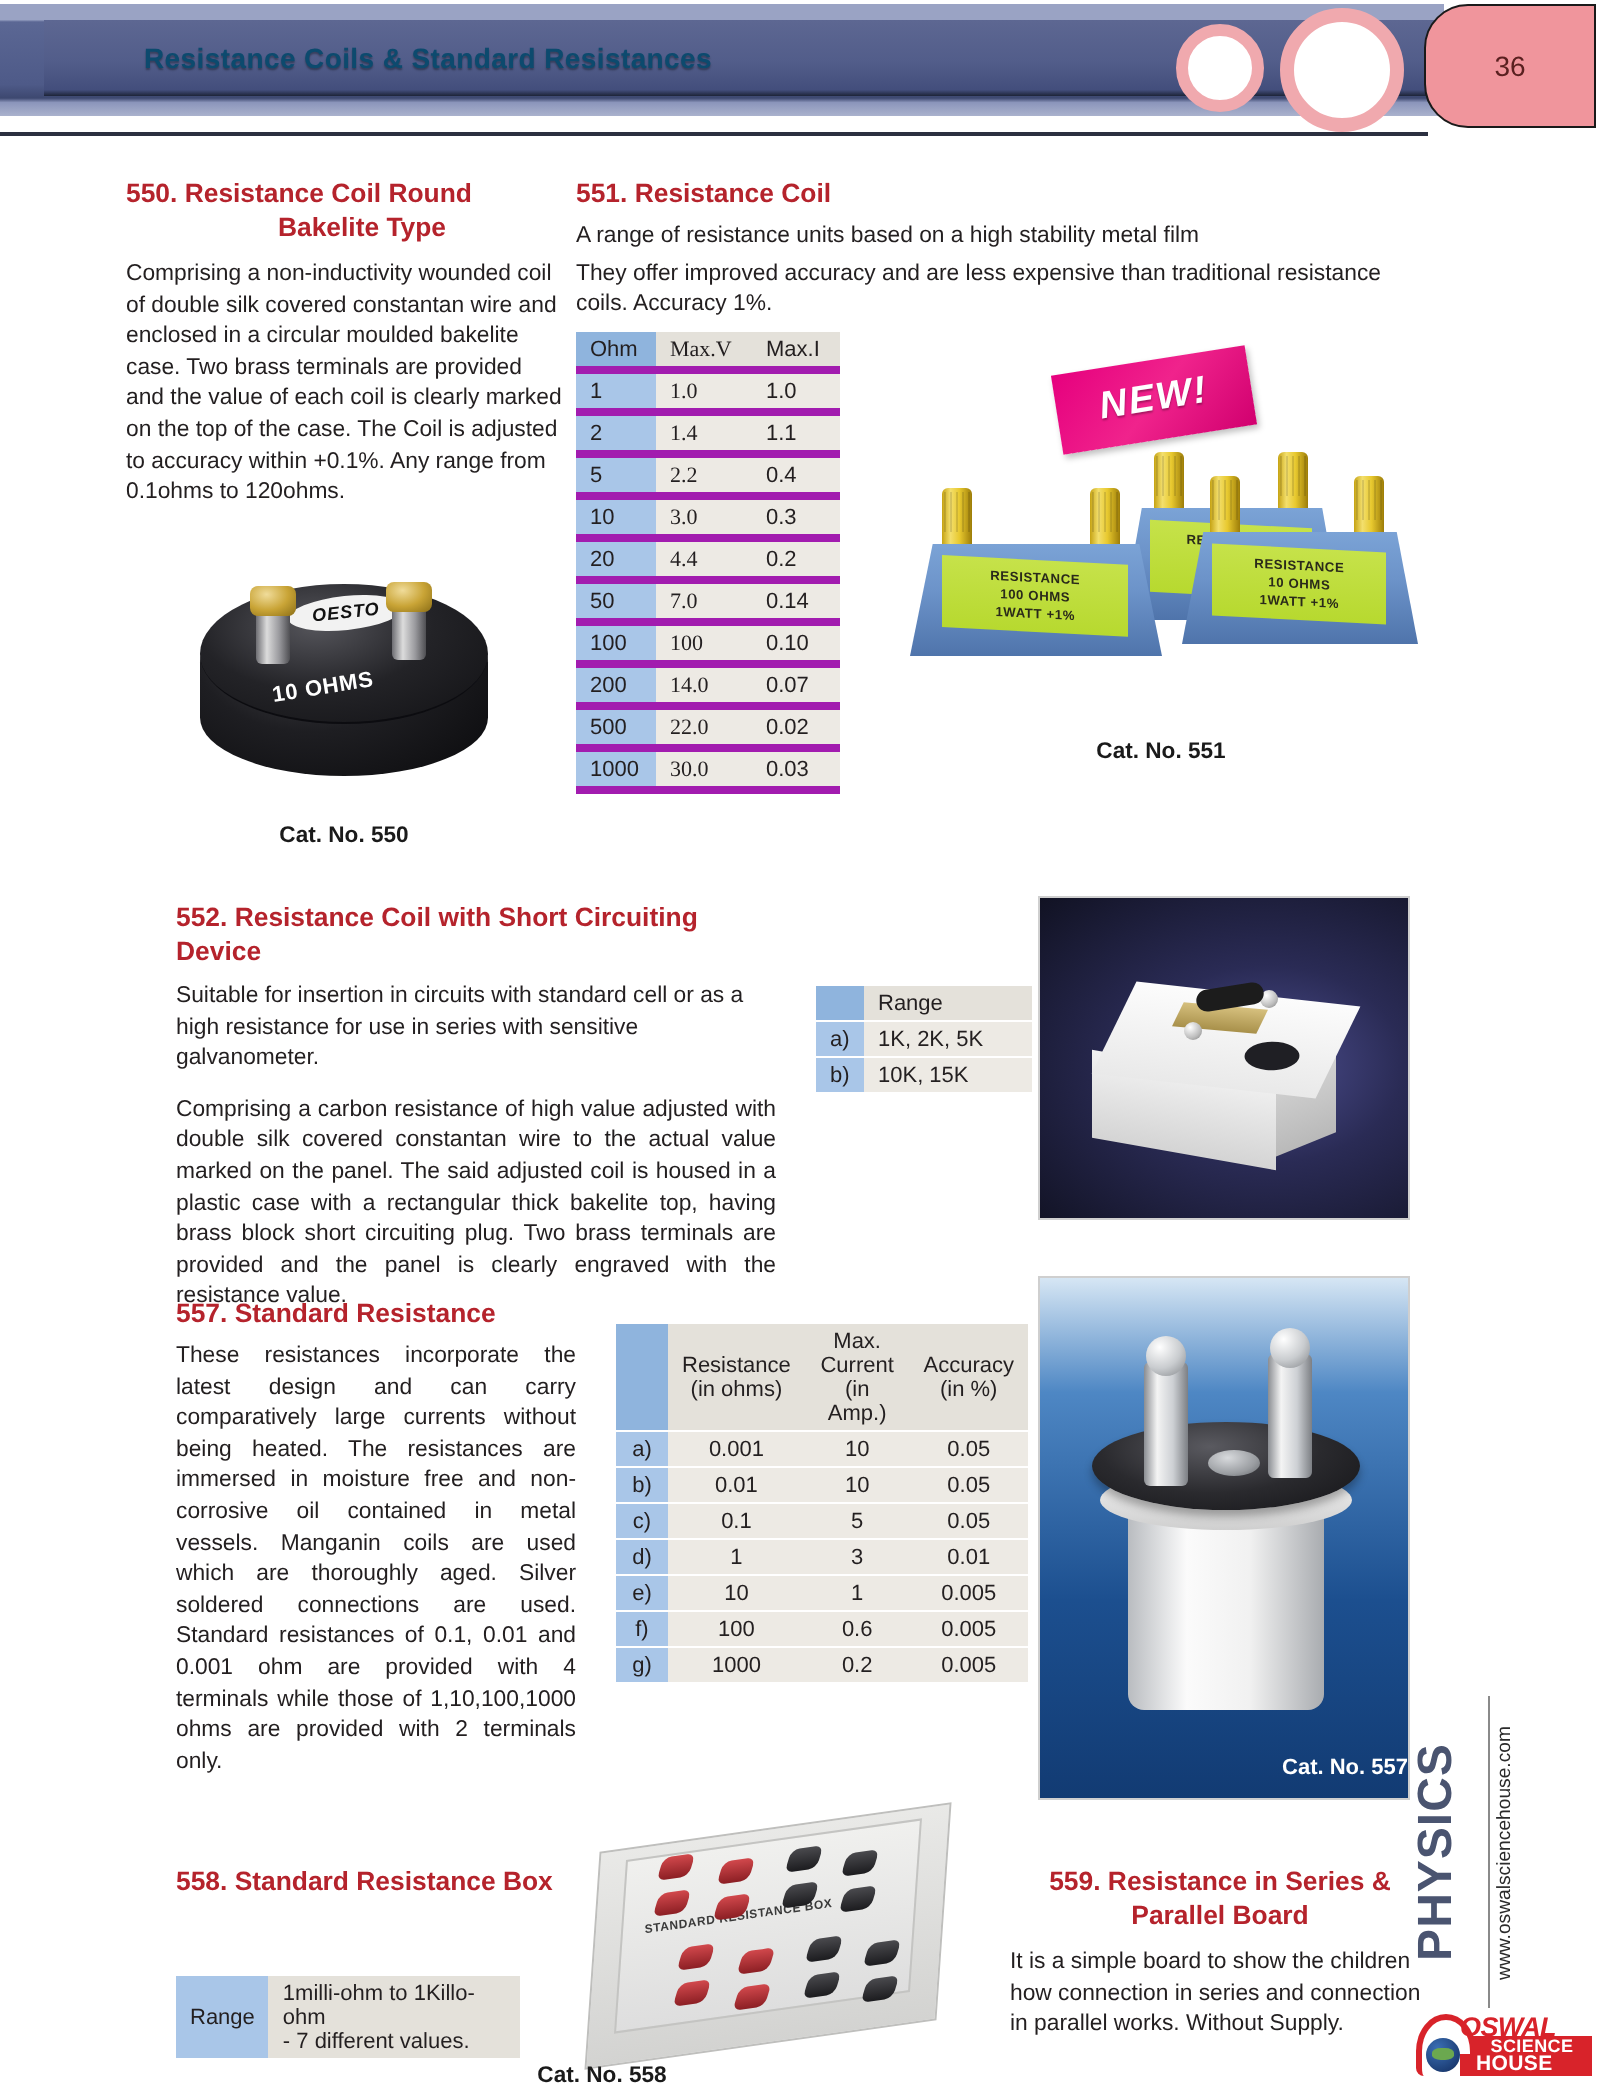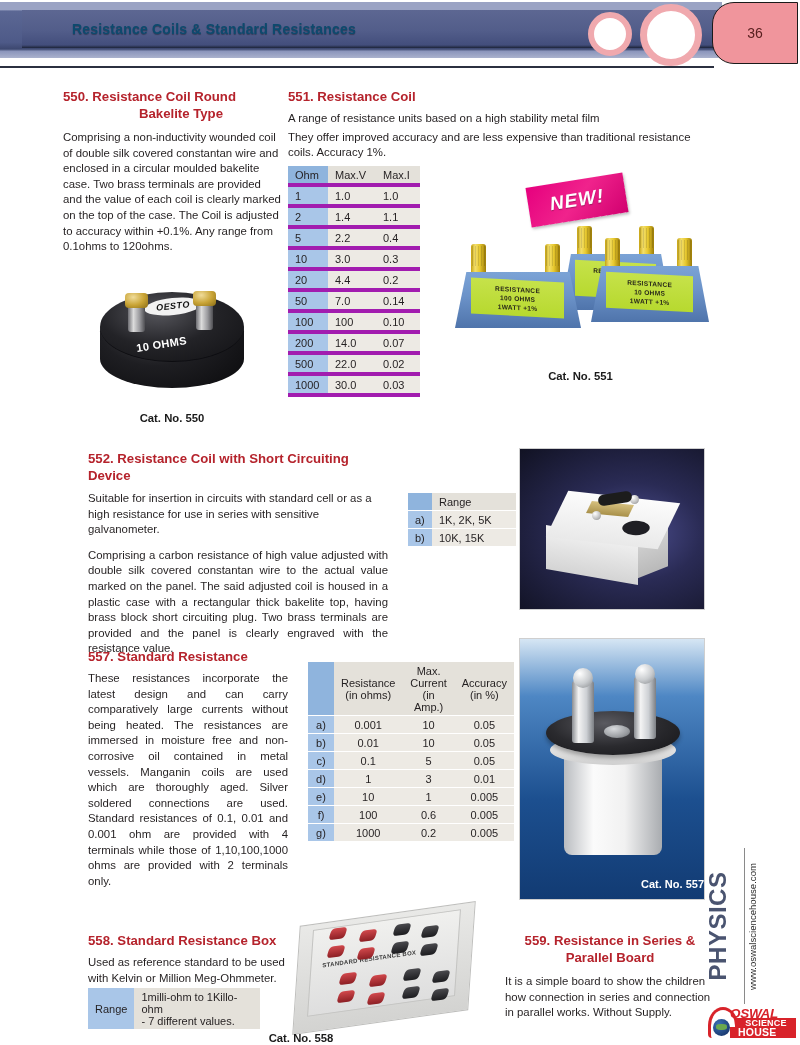--- a/index.html
+++ b/index.html
@@ -100,21 +100,21 @@
   }
   #cat550 { position: absolute; left: 92px; top: 412px; width: 160px; }
 
   
   #s551 { position: absolute; left: 288px; top: 88px; width: 428px; }
   #s551 .body-txt { margin-top: 6px; }
   #tbl551 { position: absolute; left: 288px; top: 166px; width: 132px; }
   #tbl551 table { width: 132px; }
   #tbl551 td { border-bottom: 4px solid #a21caf; }
   #tbl551 .c1 { width: 40px; }
-  #tbl551 .c2 { width: 48px; }
+  #tbl551 .c2 { width: 48px; font-family: Liberation Serif, serif; }
 
   .img551 { position: absolute; left: 443px; top: 180px; width: 275px; height: 185px; }
   .newflag {
     position: absolute; left: 85px; top: 0px; width: 98px; height: 40px;
     background: linear-gradient(135deg, #e6007e 0%, #f0238c 50%, #d1006f 100%);
     transform: rotate(-9deg);
     display: flex; align-items: center; justify-content: center;
     box-shadow: 1px 2px 3px rgba(0,0,0,.25);
   }
   .newflag span {
@@ -586,21 +586,20 @@
     <div class="rim"></div>
     <div class="disc"></div>
     <div class="mid"></div>
     <div class="post p1"></div>
     <div class="post p2"></div>
     <div class="cap557">Cat. No. 557</div>
   </div>
 
   <div id="s558">
     <div class="sec-title">558. Standard Resistance Box</div>
-    <div class="body-txt">Used as reference standard to be used with Kelvin or Million Meg-Ohmmeter.</div>
   </div>
 
   <div id="tbl558">
     <table class="tbl">
       <tbody>
         <tr>
           <td class="c0 key-blue">Range</td>
           <td class="cell-gray">
             <span>1milli-ohm to 1Killo-ohm</span><br>
             <span>- 7 different values.</span>

